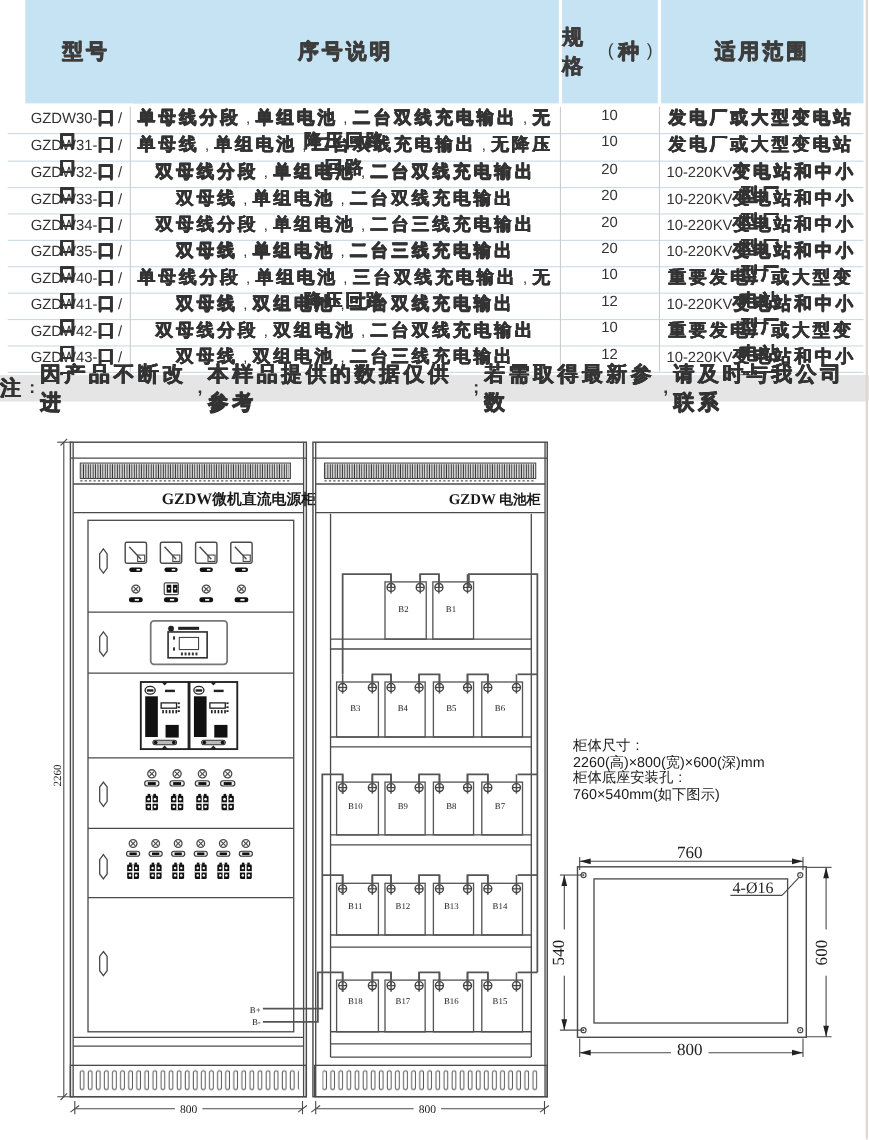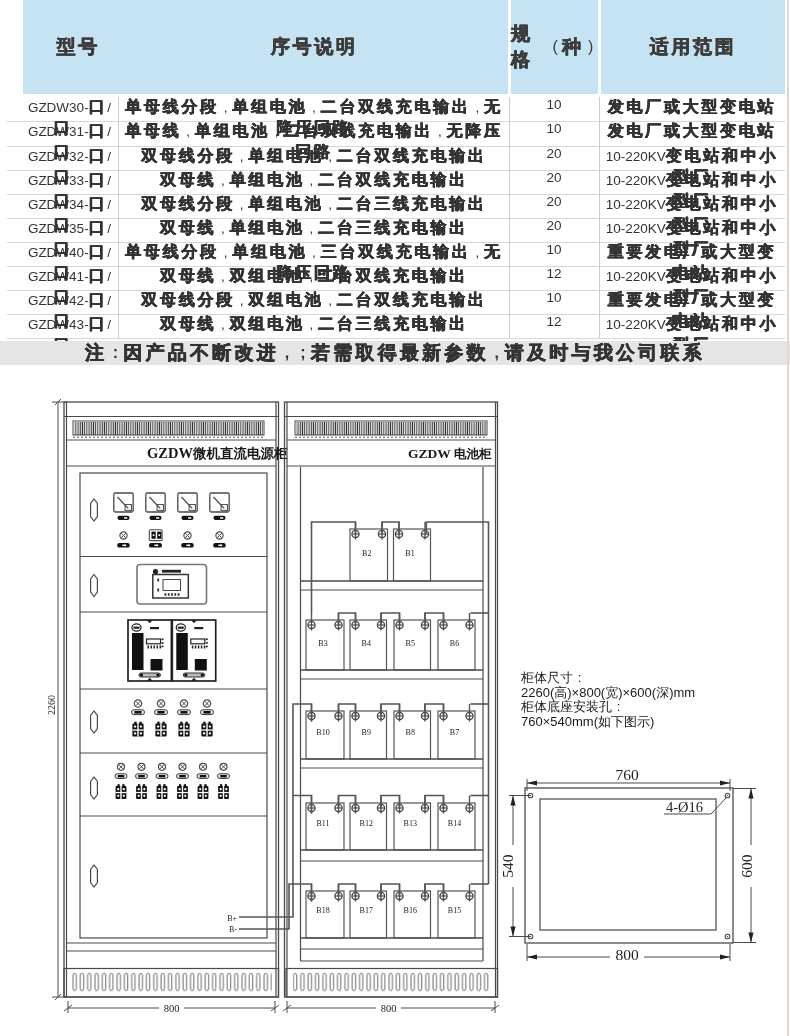--- a/index.html
+++ b/index.html
@@ -107,20 +107,21 @@
 <div class="abs" style="left:117.5px;top:97px;width:1px;height:241px;background:#ccc"></div>
 <div class="abs" style="left:508.5px;top:97px;width:1px;height:241px;background:#ccc"></div>
 <div class="abs" style="left:598.5px;top:97px;width:1px;height:241px;background:#ccc"></div>
 </div>
 
 <div class="abs" style="left:0;top:341px;width:790px;height:24px;background:#e5e5e5;display:flex;align-items:center;justify-content:center;font-size:16px;font-weight:bold;color:#333">
     <span class="cjn">注</span>
     <span class="pw">:</span>
     <span class="cjn">因产品不断改进</span>
     <span class="pw">,</span>
+    <span class="cjn">本样品提供的数据仅供参考</span>
     <span class="pw">;</span>
     <span class="cjn">若需取得最新参数</span>
     <span class="pw">,</span>
     <span class="cjn">请及时与我公司联系</span>
   </div>
 
 <svg class="abs" style="left:0;top:0" width="790" height="1036" viewBox="0 0 790 1036" fill="none" stroke-linecap="butt">
 <defs>
 <pattern id="vg" width="2.2" height="15" patternUnits="userSpaceOnUse">
         <rect x="0.5" y="0" width="1.1" height="15" fill="#333"></rect>

